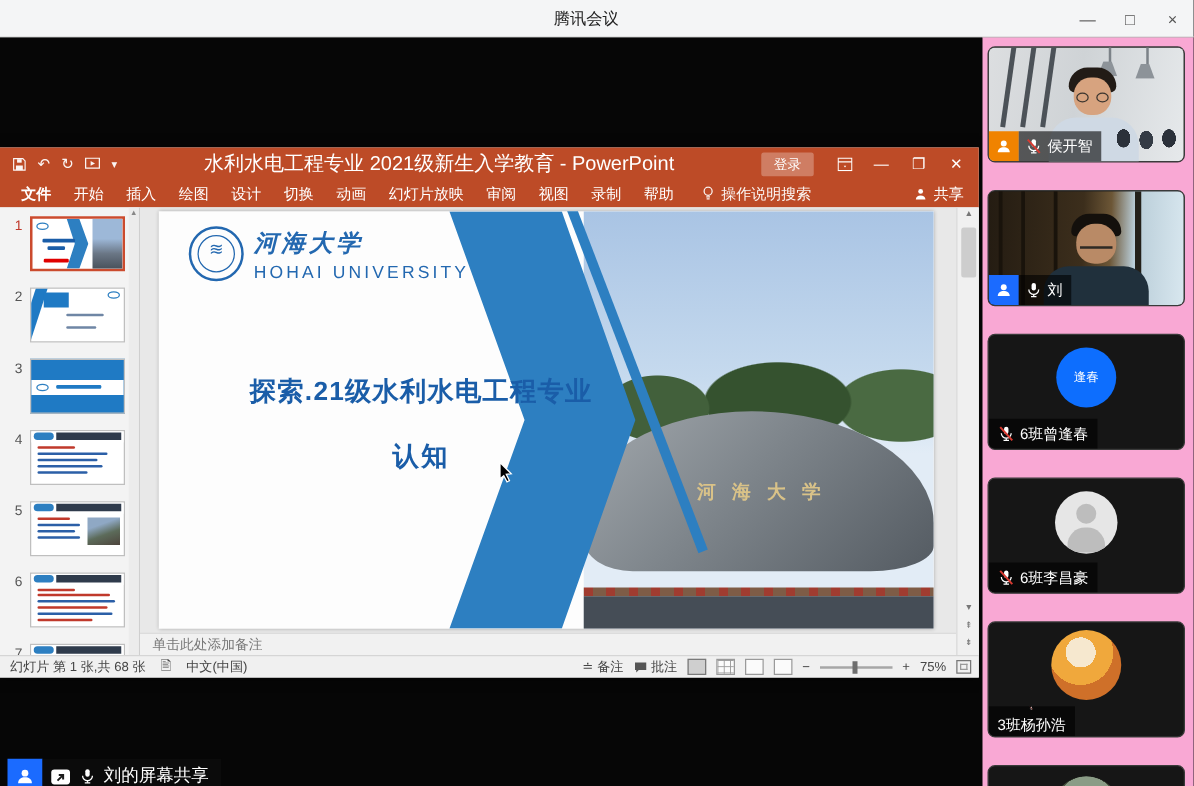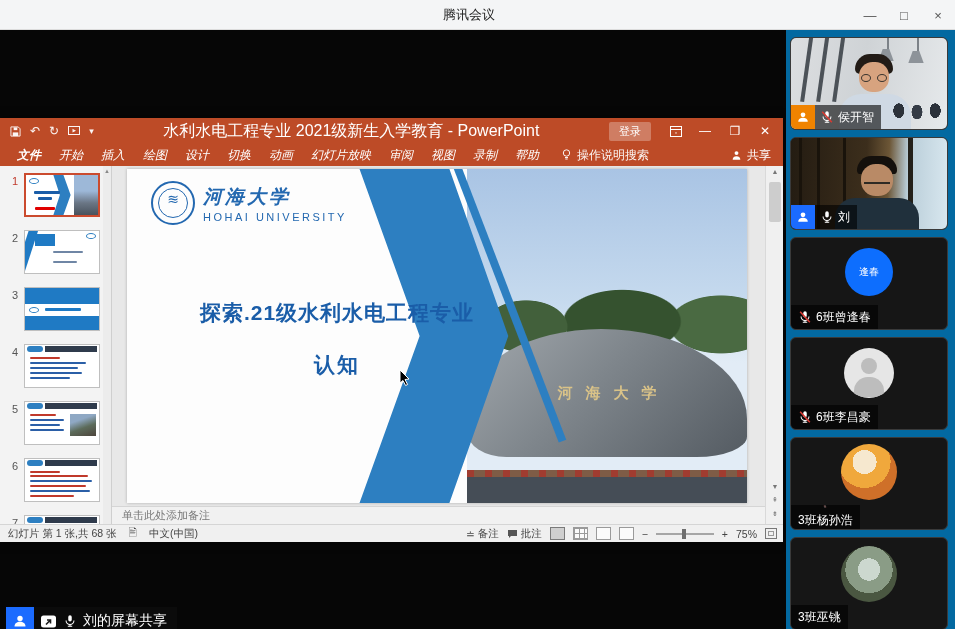--- a/index.html
+++ b/index.html
@@ -28,21 +28,21 @@
   .ppt-title { flex:1; text-align:center; font-size:16px; color:#fff; white-space:nowrap; overflow:hidden; }
   .ppt-tb-right { display:flex; align-items:center; gap:2px; padding-right:4px; }
   .login-btn { background:rgba(255,255,255,.28); color:#fff; font-size:11px; padding:2px 10px;
     border-radius:2px; margin-right:10px; }
   .ppt-winbtn { width:28px; height:22px; display:flex; align-items:center; justify-content:center;
     color:#fff; font-size:12px; }
   .ribbon-opts { width:26px; }
 
   .ppt-tabs { height:22px; background:#bd4b27; display:flex; align-items:center; color:#fff;
     font-size:12px; padding-left:8px; }
-  .tab { padding:0 9px; height:22px; display:flex; align-items:center; white-space:nowrap;font-style:italic; }
+  .tab { padding:0 9px; height:22px; display:flex; align-items:center; white-space:nowrap; }
   .tab-file { font-weight:bold; }
   .tellme { display:flex; align-items:center; gap:6px; margin-left:14px; opacity:.95; }
   .ppt-share { margin-left:auto; margin-right:12px; display:flex; align-items:center; gap:5px; }
 
   
   .ppt-body { position:absolute; left:0; top:48px; width:783px; height:358px; display:flex; background:#e8e8e8; }
   .thumb-panel { width:112px; height:358px; background:#f3f3f3; border-right:1px solid #cfcfcf;
     position:relative; overflow:hidden; }
   .thumb-row { position:absolute; left:0; width:112px; height:45px; }
   .thumb-num { position:absolute; left:4px; top:2px; width:14px; font-size:11px; color:#555; text-align:right; }
@@ -79,21 +79,21 @@
   
   .slide { position:absolute; left:15px; top:3px; width:620px; height:334px; background:#fdfdfd;
     box-shadow:0 0 3px rgba(0,0,0,.25); overflow:hidden; }
   .logo { position:absolute; left:24px; top:12px; display:flex; align-items:center; gap:8px; }
   .seal { width:44px; height:44px; border:2px solid #2368b0; border-radius:50%; position:relative; }
   .seal::before { content:""; position:absolute; inset:5px; border:1px solid #2368b0; border-radius:50%; }
   .seal::after { content:"≋"; position:absolute; left:0; right:0; top:8px; text-align:center;
     color:#2368b0; font-size:14px; }
   .logo-cn { font-family:"Liberation Serif", serif; font-style:italic; font-weight:bold;
     color:#2368b0; font-size:19px; letter-spacing:3px; }
-  .logo-en { color:#2368b0; font-size:11px; letter-spacing:2.5px; margin-top:1px; }
+  .logo-en { color:#2368b0; font-size:14px; letter-spacing:2.5px; margin-top:1px; }
 
   .photo { position:absolute; left:340px; top:0; width:280px; height:334px;
     background:linear-gradient(180deg,#a9c4e4 0%,#c6daee 40%,#e2ecf6 58%); }
   .trees { position:absolute; left:20px; right:0; top:118px; height:72px;
     background:
       radial-gradient(ellipse 60px 38px at 15% 55%, #42603b 68%, transparent 70%),
       radial-gradient(ellipse 85px 46px at 52% 48%, #35522f 68%, transparent 70%),
       radial-gradient(ellipse 75px 42px at 90% 52%, #4a6a42 68%, transparent 70%); }
   .rock { position:absolute; left:0; width:280px; top:160px; height:128px;
     background:linear-gradient(135deg,#a2a8ad 0%,#7e858b 45%,#545b62 100%);
@@ -128,22 +128,22 @@
   .viewbox { width:15px; height:13px; border:1px solid #9a9a9a; background:#fbfbfb; position:relative; }
   .viewbox.active { background:#cfcfcf; border-color:#7a7a7a; }
   .viewbox.grid { background-image:linear-gradient(#9a9a9a 1px,transparent 1px),
       linear-gradient(90deg,#9a9a9a 1px,transparent 1px); background-size:5px 5px; }
   .zoom-track { width:58px; height:2px; background:#a6a6a6; position:relative; }
   .zoom-thumb { position:absolute; left:26px; top:-4px; width:4px; height:10px; background:#6e6e6e; }
   .fitbox { width:12px; height:11px; border:1px solid #777; position:relative; }
   .fitbox::after { content:""; position:absolute; inset:2px; border:1px dashed #999; }
 
   
-  .sidebar { position:absolute; left:786px; top:30px; width:169px; height:599px; background:#0369a1;
-    display:flex; flex-direction:column; gap:7px; padding:7px 6px 0 4px; }
+  .sidebar { position:absolute; left:786px; top:30px; width:169px; height:599px; background:#f9a8d4;
+    display:flex; flex-direction:column; gap:22px; padding:7px 6px 0 4px; }
   .tile { position:relative; width:158px; height:93px; background:#161616; border:1px solid #3a3a3a;
     border-radius:6px; overflow:hidden; flex:0 0 93px; }
   .nameplate { position:absolute; left:0; bottom:0; display:flex; align-items:center; height:24px; }
   .badge { width:24px; height:24px; display:flex; align-items:center; justify-content:center; }
   .badge.orange { background:#f08300; }
   .badge.blue { background:#1b6bff; }
   .plate { height:24px; background:rgba(0,0,0,.6); display:flex; align-items:center; gap:4px;
     padding:0 7px 0 5px; color:#fff; font-size:12px; white-space:nowrap; }
 
   .avatar-circle { position:absolute; left:50%; transform:translateX(-50%); border-radius:50%; }

